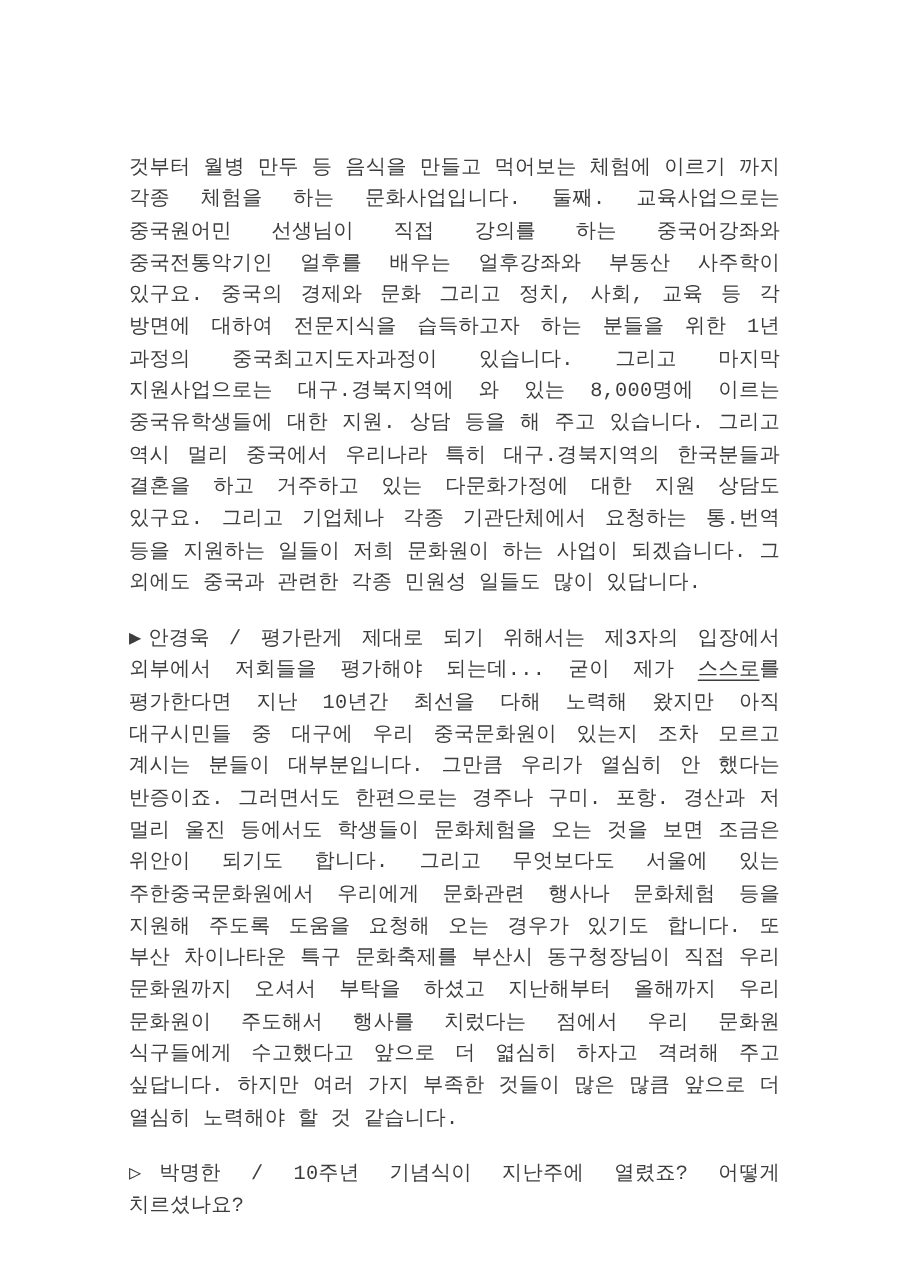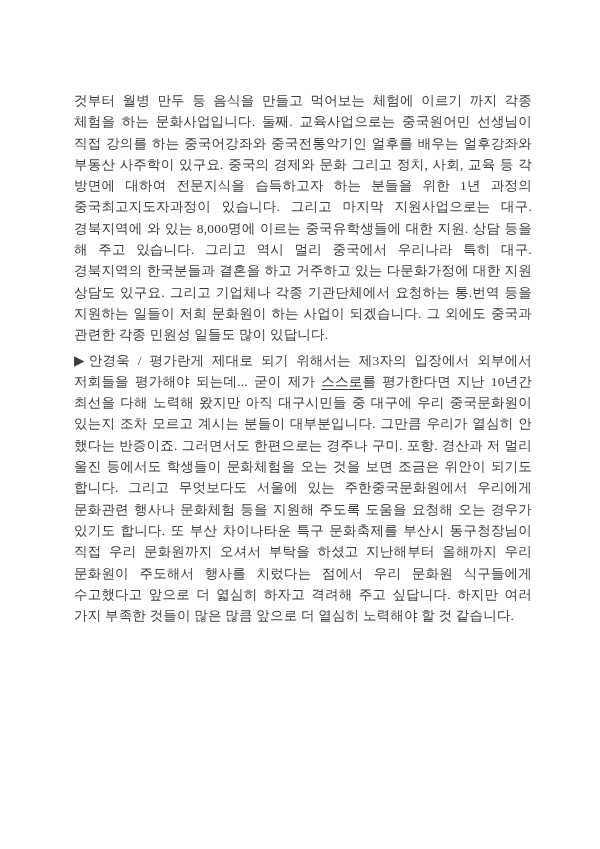--- a/index.html
+++ b/index.html
@@ -14,36 +14,38 @@
     overflow: hidden;
     font-family: "Liberation Serif", "DejaVu Serif", serif;
   }
   .page {
     position: absolute;
     left: 70px;
     top: 86px;
     width: 466px;
   }
   .doc-body p {
-    margin: 4px;
+    margin: 16px;
     padding: 0;
     font-size: 13.5px;
     line-height: 21.3px;
     color: #3d3d3d;
     text-align: justify;
     text-justify: inter-word;
     word-break: keep-all;
     letter-spacing: 0.2px;
+    font-family: Liberation Mono, monospace;
   }
   .doc-body .u {
     text-decoration: underline;
     text-underline-offset: 3px;
   }
 </style>
 </head>
 <body style="background: rgb(255, 255, 255);">
 
 <div class="page">
   <div class="doc-body">
       <p style="color: rgb(61, 61, 61);"><span>것부터 월병 만두 등 음식을 만들고 먹어보는 체험에 이르기 까지 각종 체험을 하는 문화사업입니다. 둘째. 교육사업으로는 중국원어민 선생님이 직접 강의를 하는 중국어강좌와 중국전통악기인 얼후를 배우는 얼후강좌와 부동산 사주학이 있구요. 중국의 경제와 문화 그리고 정치, 사회, 교육 등 각 방면에 대하여 전문지식을 습득하고자 하는 분들을 위한 1년 과정의 중국최고지도자과정이 있습니다. 그리고 마지막 지원사업으로는 대구.경북지역에 와 있는 8,000명에 이르는 중국유학생들에 대한 지원. 상담 등을 해 주고 있습니다. 그리고 역시 멀리 중국에서 우리나라 특히 대구.경북지역의 한국분들과 결혼을 하고 거주하고 있는 다문화가정에 대한 지원 상담도 있구요. 그리고 기업체나 각종 기관단체에서 요청하는 통.번역 등을 지원하는 일들이 저희 문화원이 하는 사업이 되겠습니다. 그 외에도 중국과 관련한 각종 민원성 일들도 많이 있답니다.</span></p>
       <p style="color: rgb(61, 61, 61);"><span>▶안경욱 / 평가란게 제대로 되기 위해서는 제3자의 입장에서 외부에서 저회들을 평가해야 되는데... 굳이 제가 </span><span class="u">스스로</span><span>를 평가한다면 지난 10년간 최선을 다해 노력해 왔지만 아직 대구시민들 중 대구에 우리 중국문화원이 있는지 조차 모르고 계시는 분들이 대부분입니다. 그만큼 우리가 열심히 안 했다는 반증이죠. 그러면서도 한편으로는 경주나 구미. 포항. 경산과 저 멀리 울진 등에서도 학생들이 문화체험을 오는 것을 보면 조금은 위안이 되기도 합니다. 그리고 무엇보다도 서울에 있는 주한중국문화원에서 우리에게 문화관련 행사나 문화체험 등을 지원해 주도록 도움을 요청해 오는 경우가 있기도 합니다. 또 부산 차이나타운 특구 문화축제를 부산시 동구청장님이 직접 우리 문화원까지 오셔서 부탁을 하셨고 지난해부터 올해까지 우리 문화원이 주도해서 행사를 치렀다는 점에서 우리 문화원 식구들에게 수고했다고 앞으로 더 엷심히 하자고 격려해 주고 싶답니다. 하지만 여러 가지 부족한 것들이 많은 많큼 앞으로 더 열심히 노력해야 할 것 같습니다.</span></p>
+      <p style="color: rgb(61, 61, 61);"><span>▷박명한 / 10주년 기념식이 지난주에 열렸죠? 어떻게 치르셨나요?</span></p>
     </div>
 </div>
 
 </body></html>

